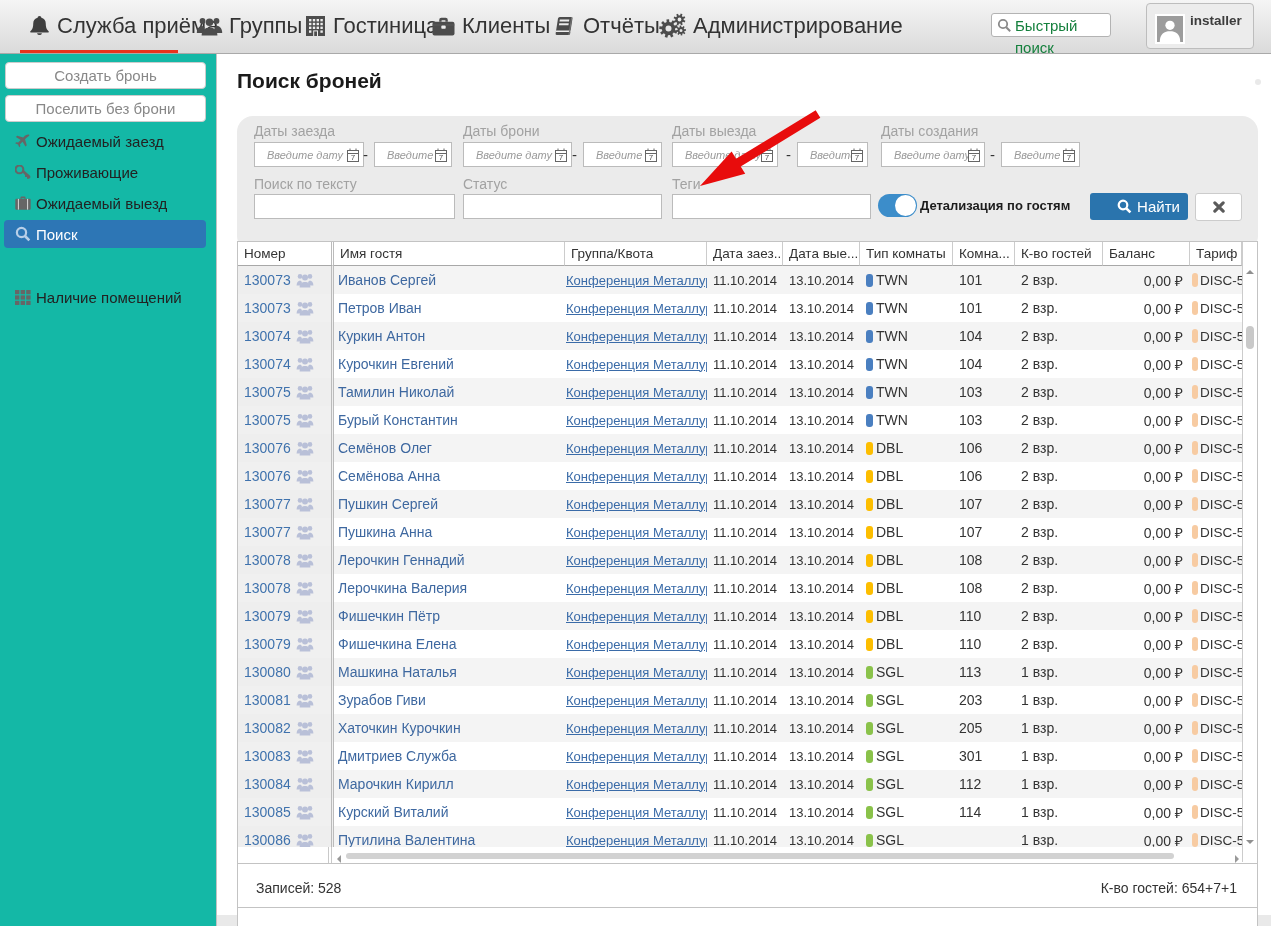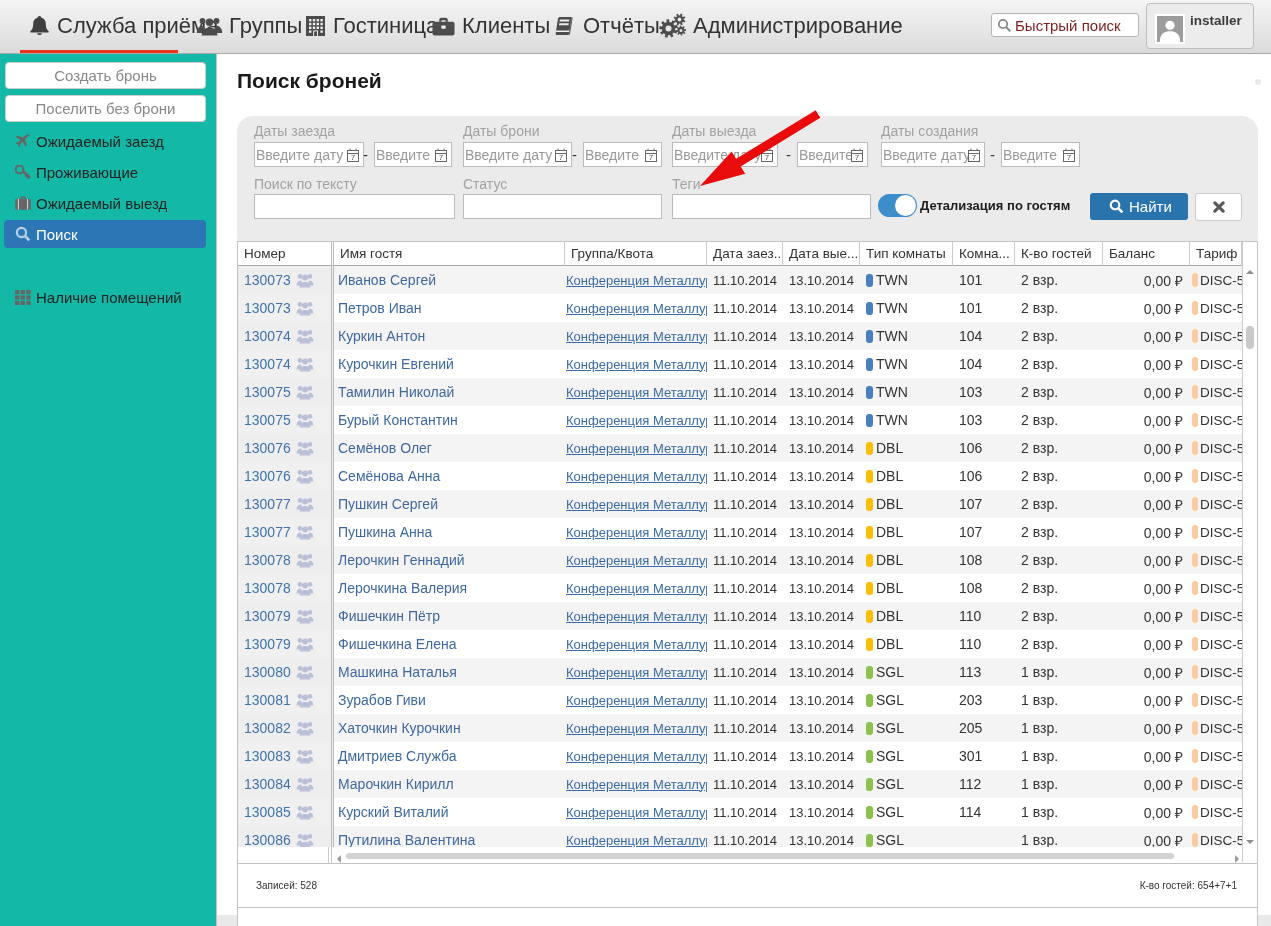--- a/index.html
+++ b/index.html
@@ -5,22 +5,22 @@
 html,body { width:1271px; height:926px; overflow:hidden; background:#e9e9e9;
   font-family:"Liberation Sans", sans-serif; position:relative; }
 
 
 #topbar { position:absolute; left:0; top:0; width:1271px; height:54px;
   background:linear-gradient(#f5f5f5,#dadada); border-bottom:1px solid #a9a9a9; z-index:5; }
 .navitem { position:absolute; top:0; height:52px; display:flex; align-items:center;
   color:#333; font-size:22px; white-space:nowrap; }
 .navitem svg { display:block; }
 #redbar { position:absolute; left:20px; top:50px; width:158px; height:3px; background:#e8321c; }
-#qsearch { position:absolute; left:991px; top:13px; width:148px; height:24px; background:#fff;
-  border:1px solid #b3b3b3; border-radius:3px; color:#7f1d1d; font-size:15px; line-height:22px; }
+#qsearch { position:absolute; left:991px; top:13px; width:120px; height:24px; background:#fff;
+  border:1px solid #b3b3b3; border-radius:3px; color:#15803d; font-size:15px; line-height:22px; }
 #qsearch span { position:absolute; left:23px; top:1px; }
 #userbox { position:absolute; left:1146px; top:3px; width:108px; height:46px; background:#ececec;
   border:1px solid #bdbdbd; border-radius:4px; }
 #avatar { position:absolute; left:8px; top:10px; width:30px; height:30px; background:#9c9c9c;
   border:2px solid #fff; box-sizing:border-box; overflow:hidden; }
 #username { position:absolute; left:43px; top:9px; font-weight:bold; font-size:13.5px; color:#3c3c3c; }
 
 
 #sidebar { position:absolute; left:0; top:52px; width:217px; height:874px;
   background:#14b8a6; border-right:1px solid #c2c2c2; }
@@ -35,31 +35,31 @@
 
 #content { position:absolute; left:217px; top:52px; width:1054px; height:863px; background:#fff; }
 #title { position:absolute; left:20px; top:17px; font-size:21px; font-weight:bold; color:#1a1a1a; }
 #chev { position:absolute; left:1038px; top:27px; width:6px; height:6px; border-radius:50%; background:#e9e9e9; }
 
 #panel { position:absolute; left:20px; top:64px; width:1021px; height:136px; background:#ebebeb;border-radius:16px; }
 .flabel { position:absolute; top:7px; font-size:14px; color:#a2a2a2; white-space:nowrap; }
 .flabel2 { position:absolute; top:60px; font-size:14px; color:#a2a2a2; white-space:nowrap; }
 .dinput { position:absolute; top:26px; height:25px; background:#fff; border:1px solid #bbb;
   display:flex; align-items:center; }
-.dinput .ph { color:#999; font-size:14px; padding-left:1px; flex:1 1 auto;
+.dinput .ph { font-style:italic; color:#999; font-size:11px; padding-left:12px; flex:1 1 auto;
   overflow:hidden; white-space:nowrap; }
 .dinput .cal { flex:none; padding-right:4px; display:flex; }
 .dash { position:absolute; top:30px; font-size:15px; color:#333; }
 .tinput { position:absolute; top:78px; height:25px; background:#fff; border:1px solid #bbb; }
 #toggle { position:absolute; left:641px; top:78px; width:39px; height:23px; border-radius:12px;
   background:#3c8dca; }
 #toggle i { position:absolute; right:1px; top:1px; width:21px; height:21px; border-radius:50%; background:#fff; }
 #toglabel { position:absolute; left:683px; top:82px; font-size:13px; color:#1c1c1c; font-weight:bold; }
 #btnfind { position:absolute; left:853px; top:77px; width:98px; height:27px; background:#2a74ad;
-  border-radius:3px; color:#fff; font-size:15px; display:flex; align-items:center; padding-left:19px; }
+  border-radius:3px; color:#fff; font-size:15px; display:flex; align-items:center; padding-left:19px;justify-content:center; }
 #btnfind svg { margin-right:5px; }
 #btnx { position:absolute; left:958px; top:77px; width:47px; height:28px; background:#fff;
   border:1px solid #ccc; border-radius:3px; display:flex; align-items:center; justify-content:center; }
 #arrow { position:absolute; left:455px; top:55px; z-index:4; pointer-events:none; }
 
 
 #twrap { position:absolute; left:20px; top:189px; width:1021px; height:750px;
   border:1px solid #c3c3c3; background:#fff; overflow:hidden; }
 #tview { position:absolute; left:0; top:0; width:1004px; height:605px; overflow:hidden; }
 #numext { position:absolute; left:90px; top:605px; width:4px; height:16px; background:#fff;
@@ -94,21 +94,21 @@
   border-left:1px solid #ccc; }
 #vthumb { position:absolute; left:3px; top:84px; width:8px; height:23px; background:#c9c9c9; border-radius:4px; }
 .varr { position:absolute; left:3px; width:0; height:0; border-left:4px solid transparent;
   border-right:4px solid transparent; }
 #hscroll { position:absolute; left:96px; top:610px; width:908px; height:11px; background:#fff; }
 #hthumb { position:absolute; left:12px; top:1px; width:828px; height:6px; background:#d2d2d2; border-radius:3px; }
 .harr { position:absolute; top:2.5px; width:0; height:0; border-top:4px solid transparent;
   border-bottom:4px solid transparent; }
 
 #tfoot { position:absolute; left:20px; top:811px; width:1021px; height:45px;
-  border:1px solid #c3c3c3; background:#fff; font-size:10px; color:#333; }
+  border:1px solid #c3c3c3; background:#fff; font-size:14px; color:#333; }
 #tfoot .l { position:absolute; left:18px; top:16px; }
 #tfoot .r { position:absolute; right:20px; top:16px; }
 </style></head>
 <body>
 
 <div id="topbar">
   <div class="navitem" style="left:28px">
     <svg width="23" height="22" viewBox="0 0 21 20">
         <path fill="#3f3f3f" d="M10.5 0.8 c1 0 1.7 0.7 1.7 1.6 c2.5 0.6 4 2.6 4 5 c0 3.2 0.6 5 1.6 6.2 c0.5 0.6 1.2 1 1.2 1.6 c0 0.5 -0.4 0.8 -1 0.8 l-15 0 c-0.6 0 -1 -0.3 -1 -0.8 c0 -0.6 0.7 -1 1.2 -1.6 c1 -1.2 1.6 -3 1.6 -6.2 c0 -2.4 1.5 -4.4 4 -5 c0 -0.9 0.7 -1.6 1.7 -1.6 Z"></path>
         <path fill="#3f3f3f" d="M8.2 16.6 a2.4 2.4 0 0 0 4.6 0 Z"></path>

